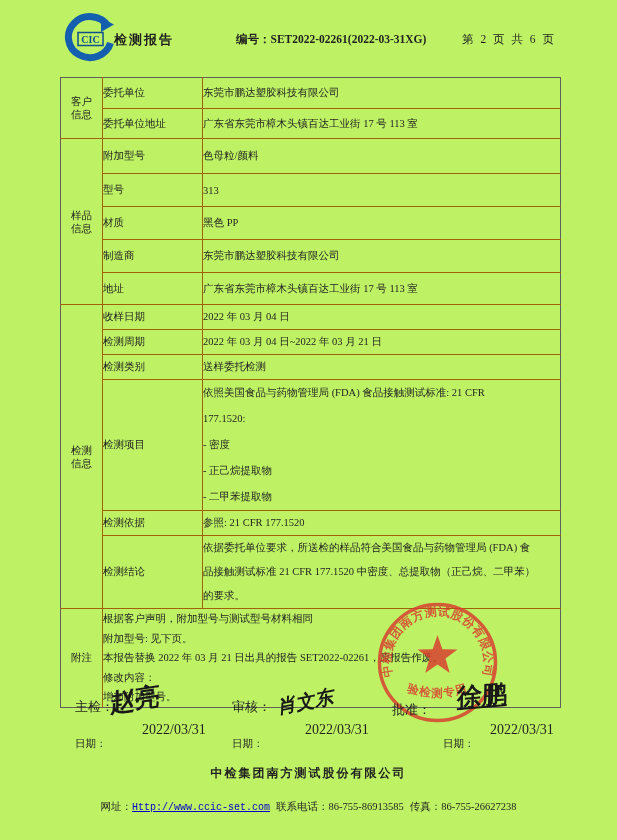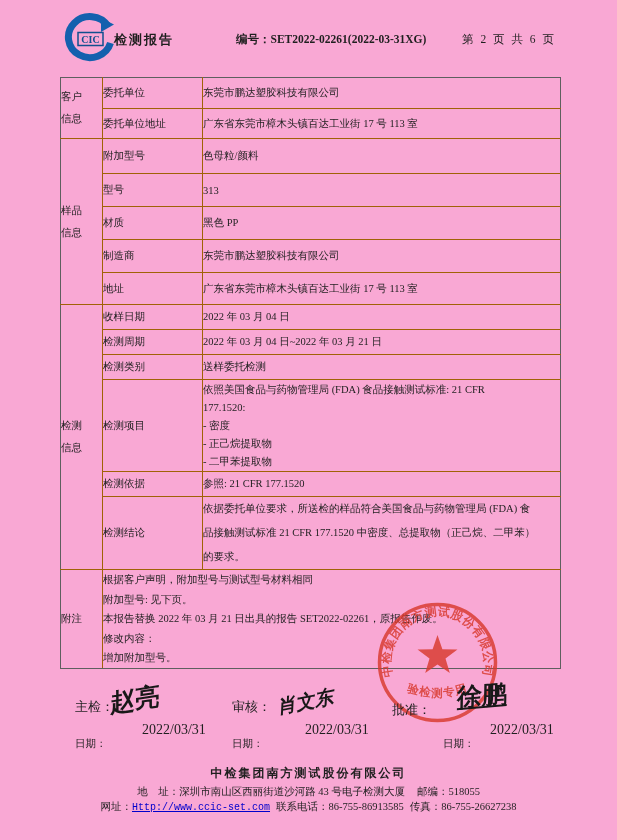--- a/index.html
+++ b/index.html
@@ -1,36 +1,36 @@
 <!DOCTYPE html>
 <html><head>
 <meta charset="utf-8">
 <style>
   html,body{margin:0;padding:0;background:#ffffff;}
-  .page{position:relative;width:617px;height:840px;background:#f9a8d4;overflow:hidden;
+  .page{position:relative;width:617px;height:840px;background:#bef264;overflow:hidden;
         font-family:"Liberation Serif","DejaVu Serif",serif;color:#1f1f1f;}
 
   
   .logo{position:absolute;left:63px;top:13px;}
   .hdr-title{position:absolute;left:114px;top:31px;font-weight:bold;font-size:13px;letter-spacing:2px;}
   .hdr-no{position:absolute;left:236px;top:32px;font-weight:bold;font-size:11.5px;white-space:nowrap;}
   .hdr-no span{font-weight:bold;font-family:Liberation Serif, serif;}
   .hdr-page{position:absolute;left:462px;top:32px;font-weight:normal;font-size:11.5px;letter-spacing:2px;white-space:nowrap;}
 
   
   table.report{position:absolute;left:60px;top:77px;width:500px;border-collapse:collapse;table-layout:fixed;}
   table.report td{border:1px solid #a16207;font-size:10.5px;vertical-align:middle;padding:0;overflow:hidden;}
   tr.sec-top td{border-top:1px solid #5f5f5f;}
   tr.sec-bottom td{border-bottom:1px solid #5f5f5f;}
-  td.sec{white-space:pre-line;line-height:22px;border-left:1px solid #5f5f5f !important;}
+  td.sec{text-align:center;white-space:pre-line;line-height:13px;border-left:1px solid #5f5f5f !important;}
   td.lbl{padding-left:11px;}
   td.val{padding-left:8px;padding-right:6px;}
   td.val-end{border-right:1px solid #5f5f5f !important;}
   td.pre{white-space:pre-line;}
-  .lh18{line-height:18px;}
+  .lh18{line-height:26px;}
   .lh15{line-height:24px;}
   .lh19{line-height:19.5px;padding-top:2px;padding-bottom:2px;}
 
   
   .stamp{position:absolute;left:375px;top:600px;opacity:.82;}
 
   
   .sig-label{position:absolute;font-size:13px;white-space:nowrap;}
   .sig{position:absolute;font-weight:bold;color:#181818;white-space:nowrap;}
   .sig1{left:110px;top:683px;font-size:25px;transform:rotate(-9deg) skewX(-9deg);}
@@ -171,16 +171,15 @@
   <div class="sig sig3">徐鹏</div>
 
   <div class="date-label" style="left:75px">日期：</div>
   <div class="date-val" style="left:142px">2022/03/31</div>
   <div class="date-label" style="left:232px">日期：</div>
   <div class="date-val" style="left:305px">2022/03/31</div>
   <div class="date-label" style="left:443px">日期：</div>
   <div class="date-val" style="left:490px">2022/03/31</div>
 
   <div class="footer-company">中检集团南方测试股份有限公司</div>
-  <div class="footer-line fl2"><span>地　址：</span><span>深圳市南山区西丽街道沙河路 43 号电子检测大厦</span><span class="gap"></span><span>邮编：</span><span>518055</span></div>
   <div class="footer-line fl3"><span>网址：</span><a class="url" href="#">Http://www.ccic-set.com</a><span class="gap-s"></span><span>联系电话：</span><span>86-755-86913585</span><span class="gap-s"></span><span>传真：</span><span>86-755-26627238</span></div>
 
 </div>
 
 </body></html>

